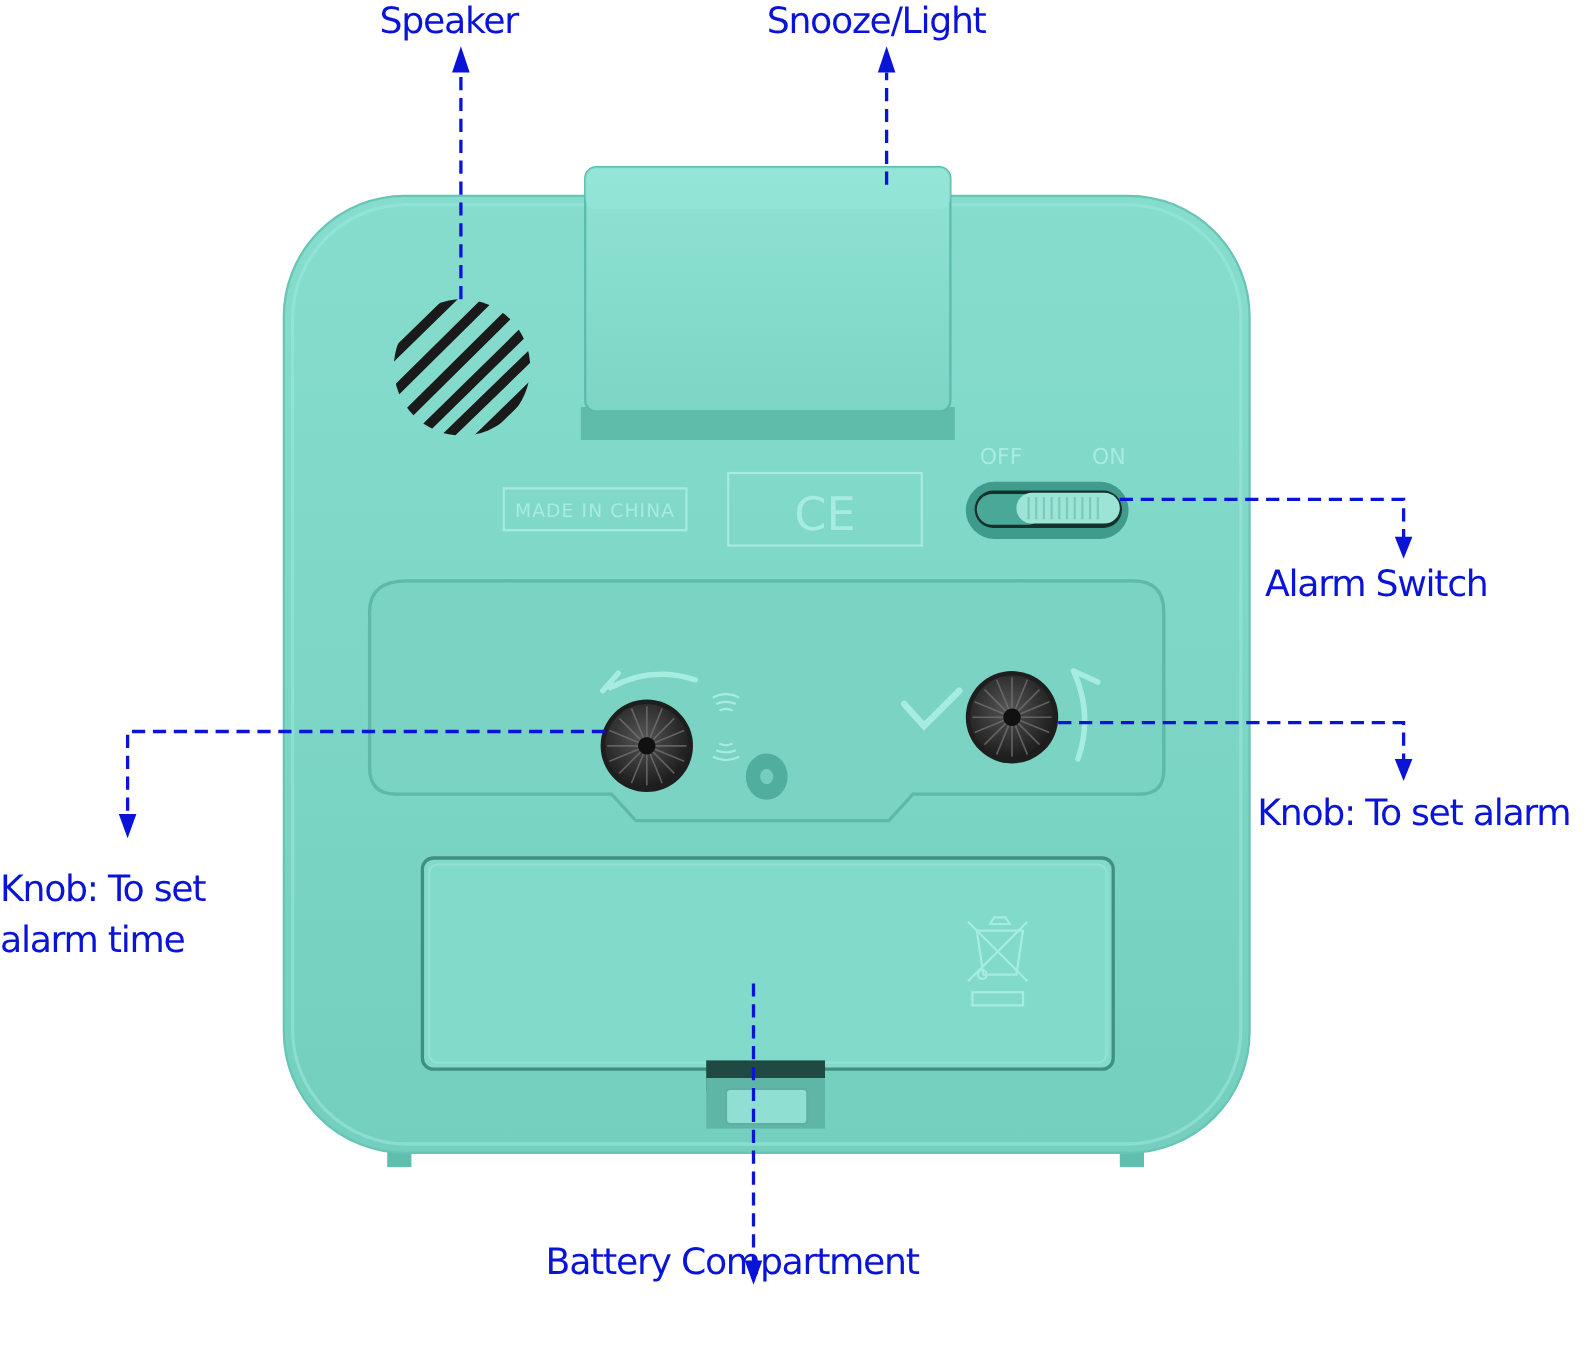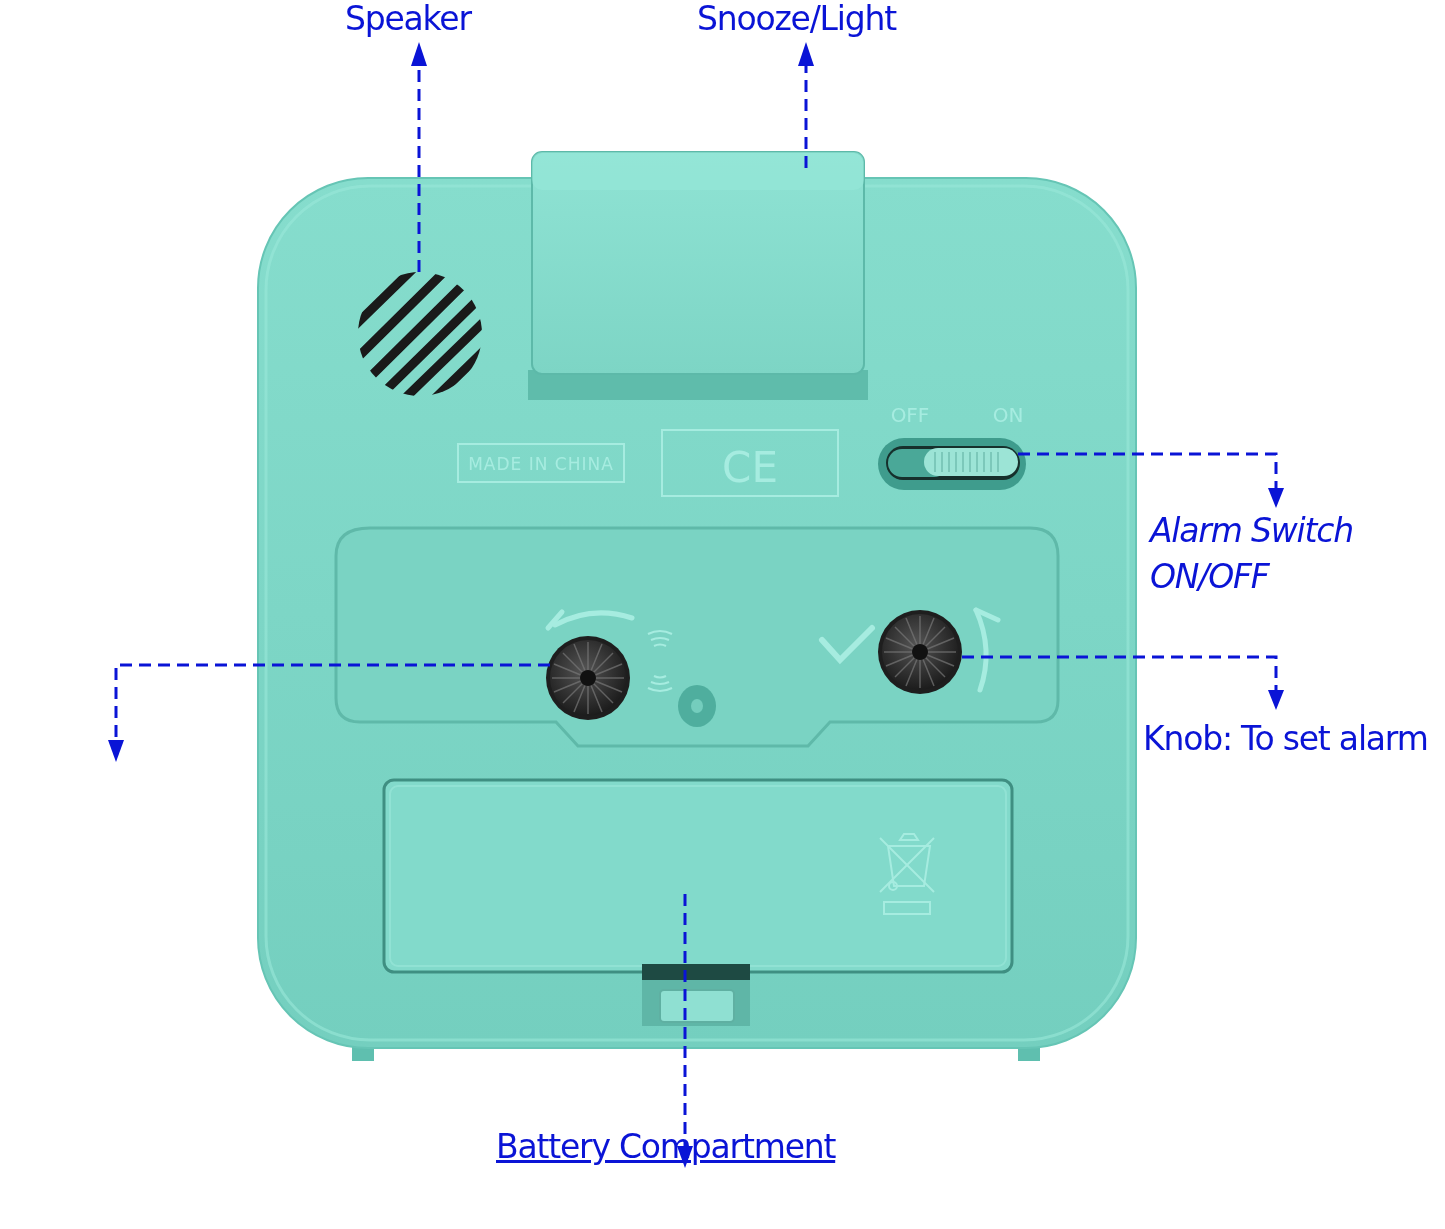--- a/index.html
+++ b/index.html
@@ -2,21 +2,21 @@
 <html><head>
 <meta charset="utf-8">
 <style>
   html, body { margin: 0; padding: 0; background: #ffffff; }
   body { width: 1445px; height: 1229px; position: relative; overflow: hidden; font-family: "DejaVu Sans", sans-serif; }
   .stage { position: absolute; left: 0; top: 0; width: 1445px; height: 1229px; }
   .label {
     position: absolute; color: #0a14d6; font-family: "DejaVu Sans", sans-serif;
     font-size: 33px; line-height: 46px; letter-spacing: -1.2px; white-space: nowrap;
   }
-  .label.multi { white-space: normal; font-style: italic; }
+  .label.multi { white-space: normal; }
   .label span { display: block; }
   svg { position: absolute; left: 0; top: 0; }
 </style>
 </head>
 <body>
 
 <div class="stage">
 
   <svg width="1445" height="1229" viewBox="0 0 1445 1229">
     <defs>
@@ -204,21 +204,24 @@
       <polygon points="108,740 124,740 116,762"></polygon>
       <polygon points="677,1146 693,1146 685,1168"></polygon>
     </g>
   </svg>
 
   <div class="label" style="left:345px; top:-4px;">Speaker</div>
   <div class="label" style="left:697px; top:-4px;">Snooze/Light</div>
 
   <div class="label multi" style="left:1150px; top:508px;">
     <span>Alarm Switch</span>
-    <span>ON/OFF</span>
   </div>
 
   <div class="label" style="left:1143px; top:716px;">Knob: To set alarm</div>
 
-
-  <div class="label" style="left:496px; top:1124px;text-decoration:underline;">Battery Compartment</div>
+  <div class="label multi" style="left:0px; top:785px;">
+    <span>Knob: To set</span>
+    <span>alarm time</span>
+  </div>
+
+  <div class="label" style="left:496px; top:1124px;">Battery Compartment</div>
 
 </div>
 
 </body></html>

